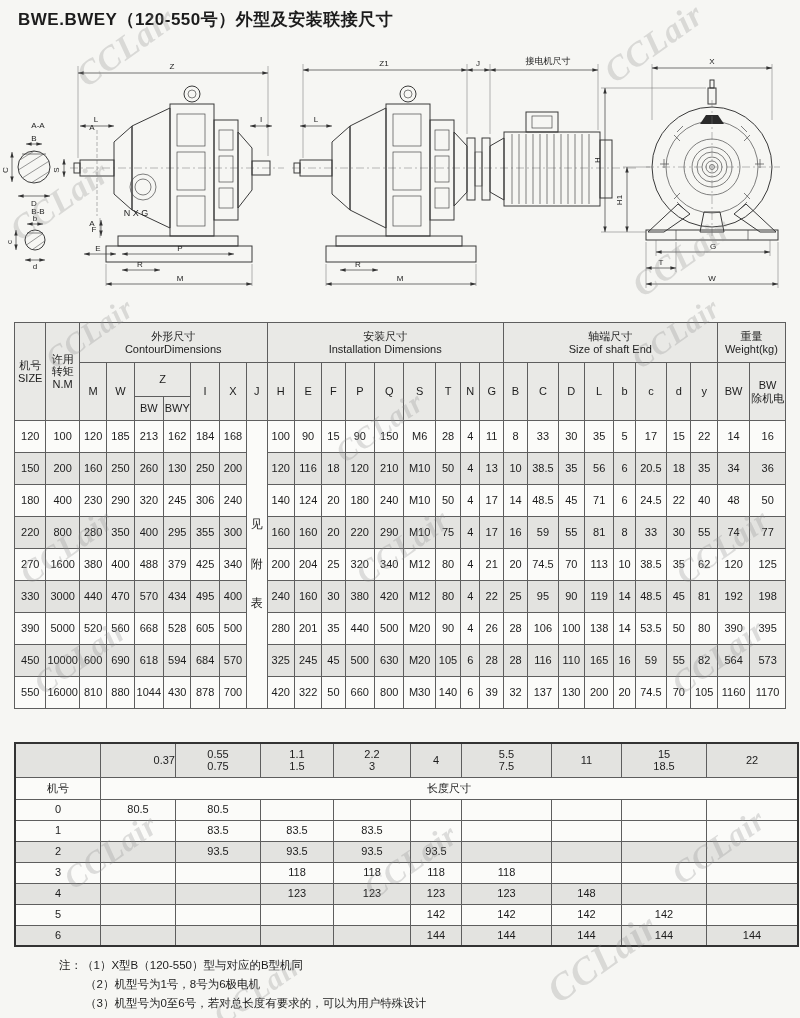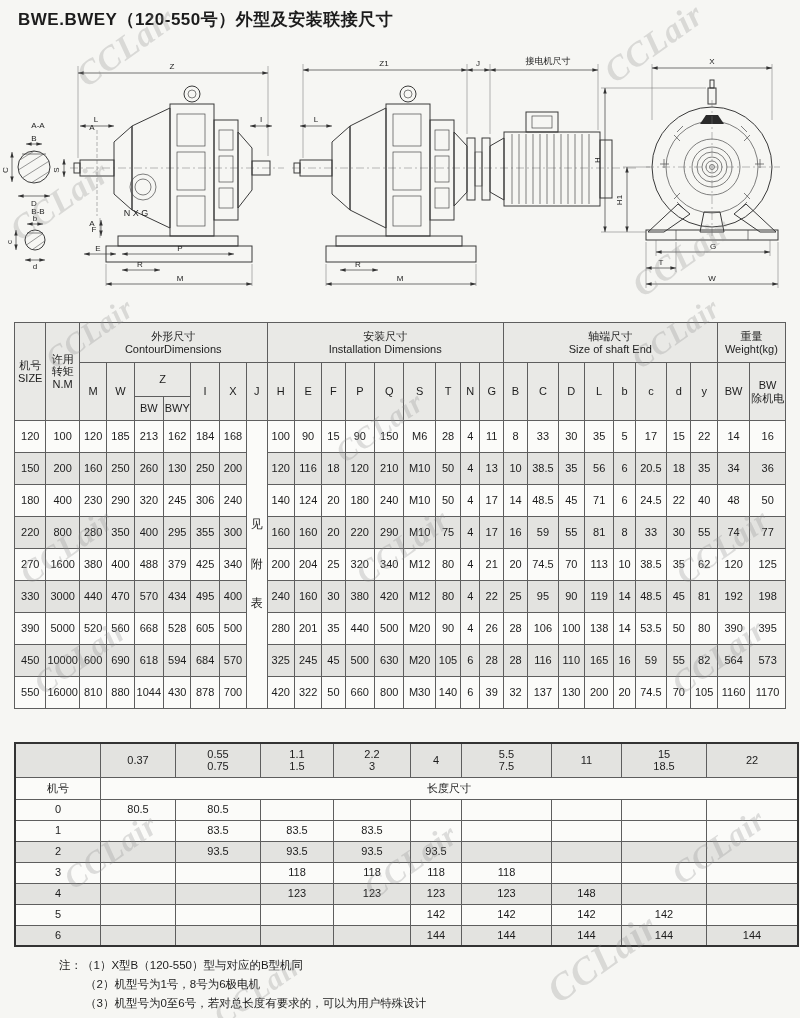--- a/index.html
+++ b/index.html
@@ -609,21 +609,21 @@
           <td>1170</td>
         </tr>
       </tbody>
   </table>
 
   <div class="cap">普通电机直联型中间法兰长度尺寸“J”（附表）　（0至6）</div>
   <table class="flange-table">
     <thead>
       <tr class="pow" id="power-row">
           <th style="width: 84px;"></th>
-          <th style="width: 74px;">0.37</th>
+          <th style="width: 74px; text-align: right;">0.37</th>
           <th style="width: 84px;">0.55
 0.75</th>
           <th style="width: 72px;">1.1
 1.5</th>
           <th style="width: 76px;">2.2
 3</th>
           <th style="width: 50px;">4</th>
           <th style="width: 89px;">5.5
 7.5</th>
           <th style="width: 69px;">11</th>

